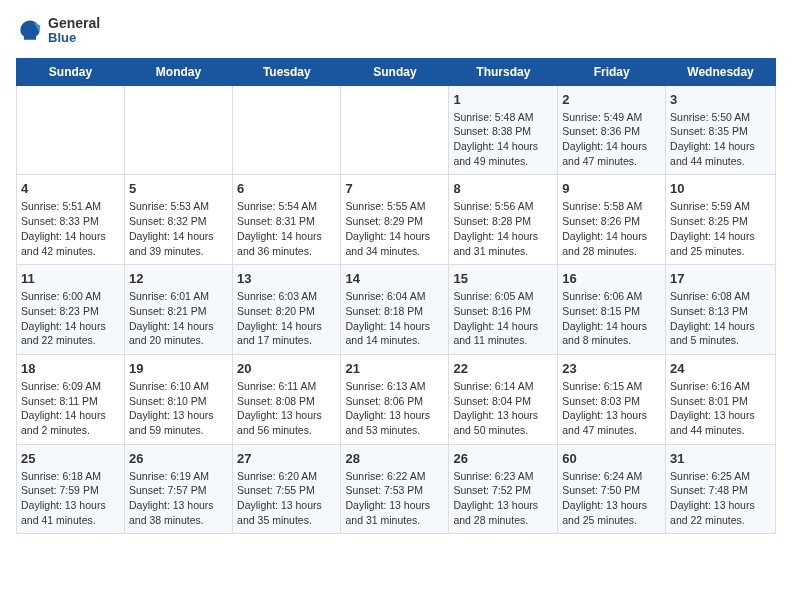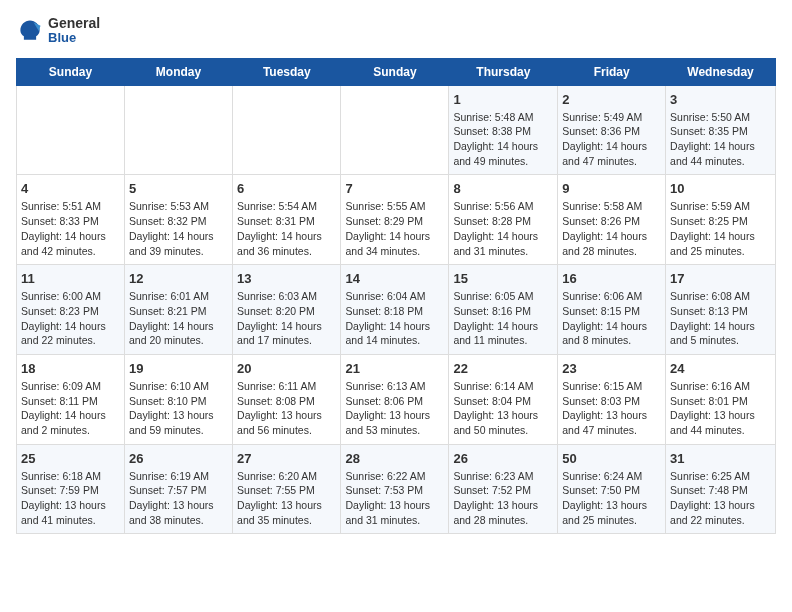--- a/index.html
+++ b/index.html
@@ -252,21 +252,21 @@
         </td>
         <td>
           <div class="day-number">28</div>
           <div class="day-info">Sunrise: 6:22 AM<br>Sunset: 7:53 PM<br>Daylight: 13 hours and 31 minutes.</div>
         </td>
         <td>
           <div class="day-number">26</div>
           <div class="day-info">Sunrise: 6:23 AM<br>Sunset: 7:52 PM<br>Daylight: 13 hours and 28 minutes.</div>
         </td>
         <td>
-          <div class="day-number">50</div>
+          <div class="day-number">60</div>
           <div class="day-info">Sunrise: 6:24 AM<br>Sunset: 7:50 PM<br>Daylight: 13 hours and 25 minutes.</div>
         </td>
         <td>
           <div class="day-number">31</div>
           <div class="day-info">Sunrise: 6:25 AM<br>Sunset: 7:48 PM<br>Daylight: 13 hours and 22 minutes.</div>
         </td>
       </tr>
     </tbody>
 </table>
 

